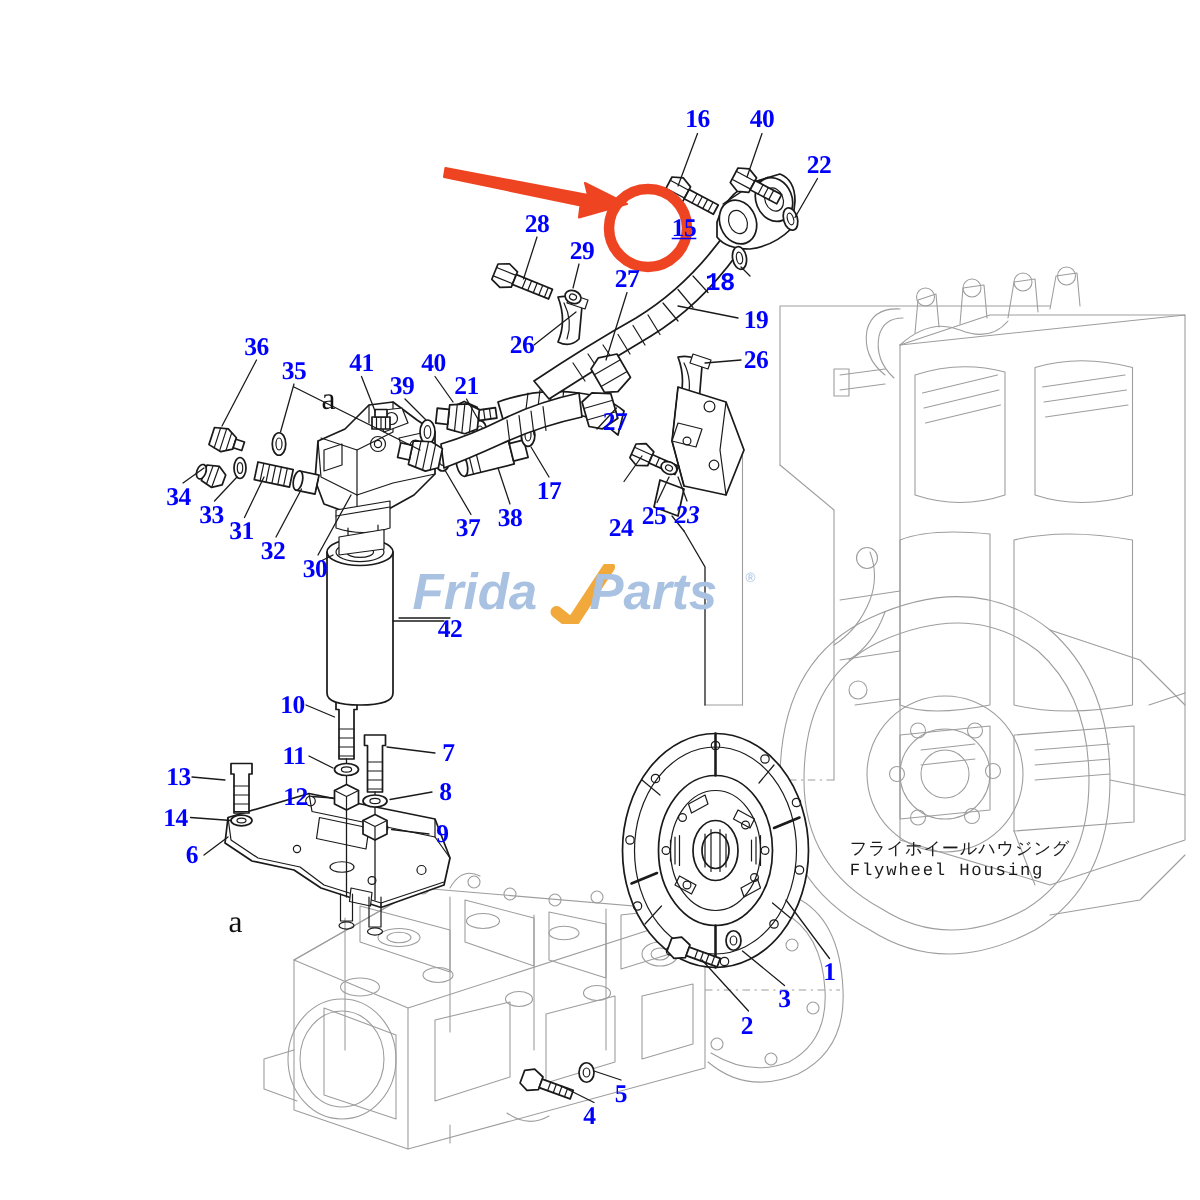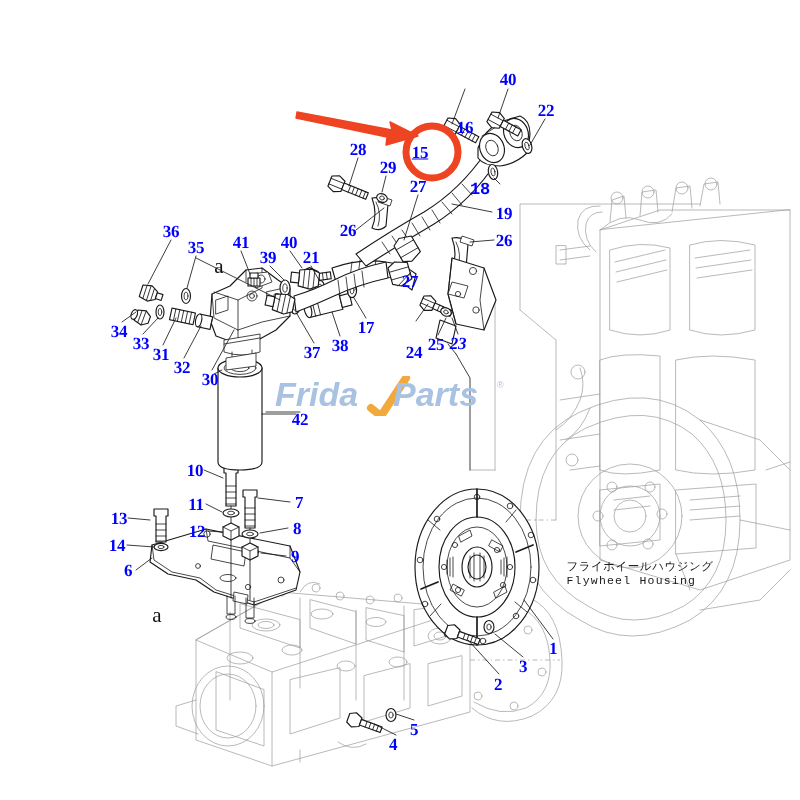--- a/index.html
+++ b/index.html
@@ -605,22 +605,22 @@
       <div class="callout" style="left: 414px; top: 729px;">5</div>
       <div class="callout" style="left: 128px; top: 570px;">6</div>
       <div class="callout" style="left: 299px; top: 502px;">7</div>
       <div class="callout" style="left: 297px; top: 528px;">8</div>
       <div class="callout" style="left: 295px; top: 556px;">9</div>
       <div class="callout" style="left: 195px; top: 470px;">10</div>
       <div class="callout" style="left: 196px; top: 504px;">11</div>
       <div class="callout" style="left: 197px; top: 531px;">12</div>
       <div class="callout" style="left: 119px; top: 518px;">13</div>
       <div class="callout" style="left: 117px; top: 545px;">14</div>
-      <div class="callout" style="left: 420px; top: 152px; text-decoration: underline;">15</div>
-      <div class="callout" style="left: 465px; top: 79px; margin-top: 48px;">16</div>
+      <div class="callout" style="left: 456px; top: 152px; text-decoration: underline;">15</div>
+      <div class="callout" style="left: 465px; top: 79px;">16</div>
       <div class="callout" style="left: 366px; top: 327px;">17</div>
       <div class="callout" style="left: 480px; top: 190px; font-family: Liberation Mono, monospace;">18</div>
       <div class="callout" style="left: 504px; top: 213px;">19</div>
       <div class="callout" style="left: 508px; top: 79px;">40</div>
       <div class="callout" style="left: 311px; top: 257px;">21</div>
       <div class="callout" style="left: 546px; top: 110px;">22</div>
       <div class="callout" style="left: 458px; top: 343px; font-style: italic;">23</div>
       <div class="callout" style="left: 414px; top: 330px; margin-top: 22px;">24</div>
       <div class="callout" style="left: 436px; top: 344px;">25</div>
       <div class="callout" style="left: 348px; top: 230px;">26</div>

